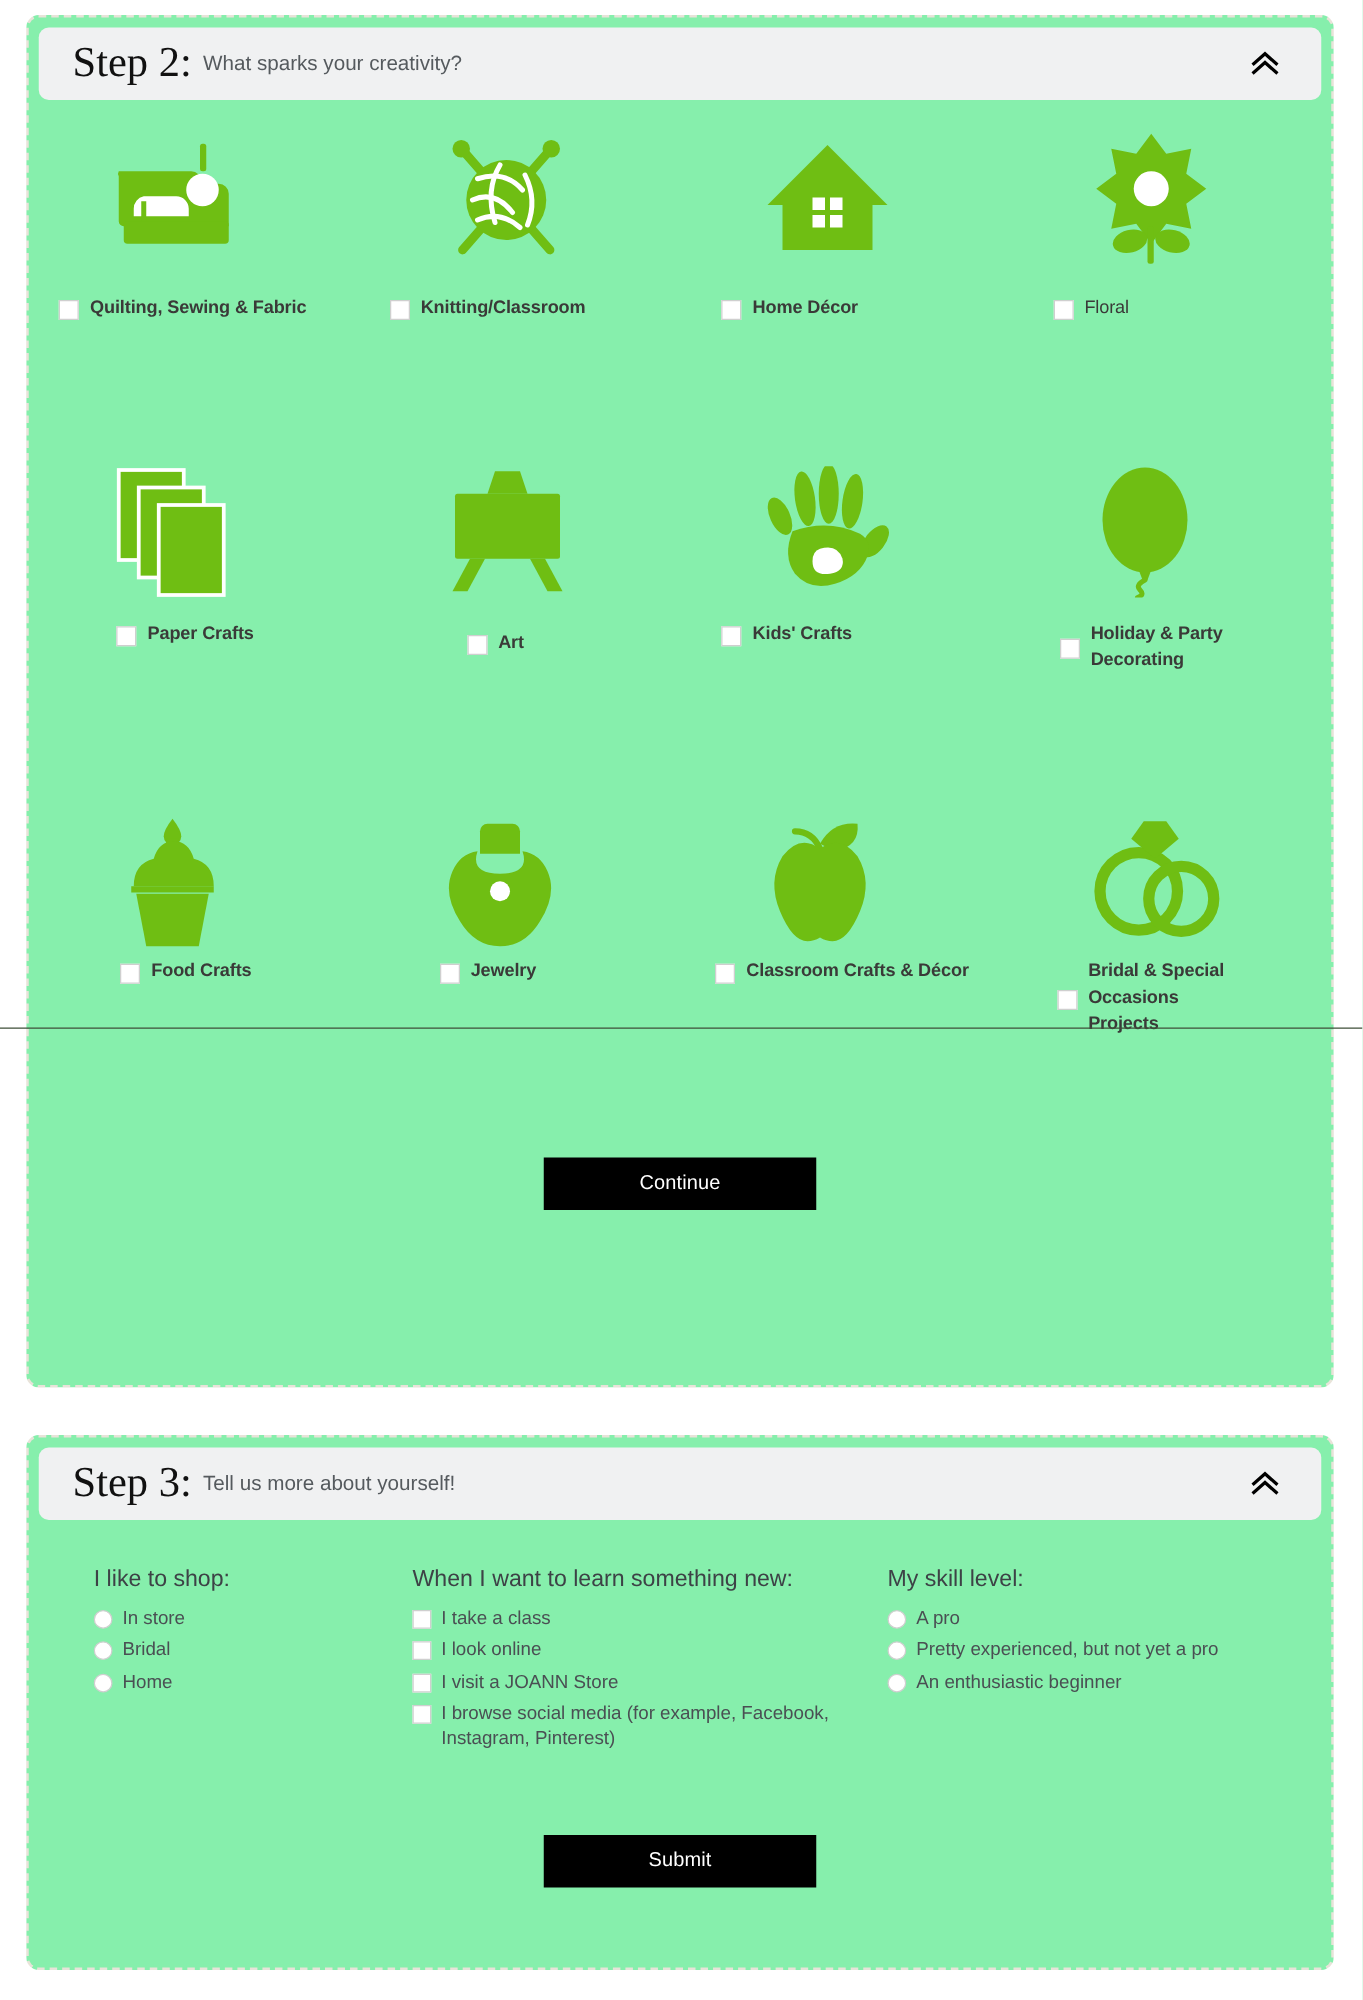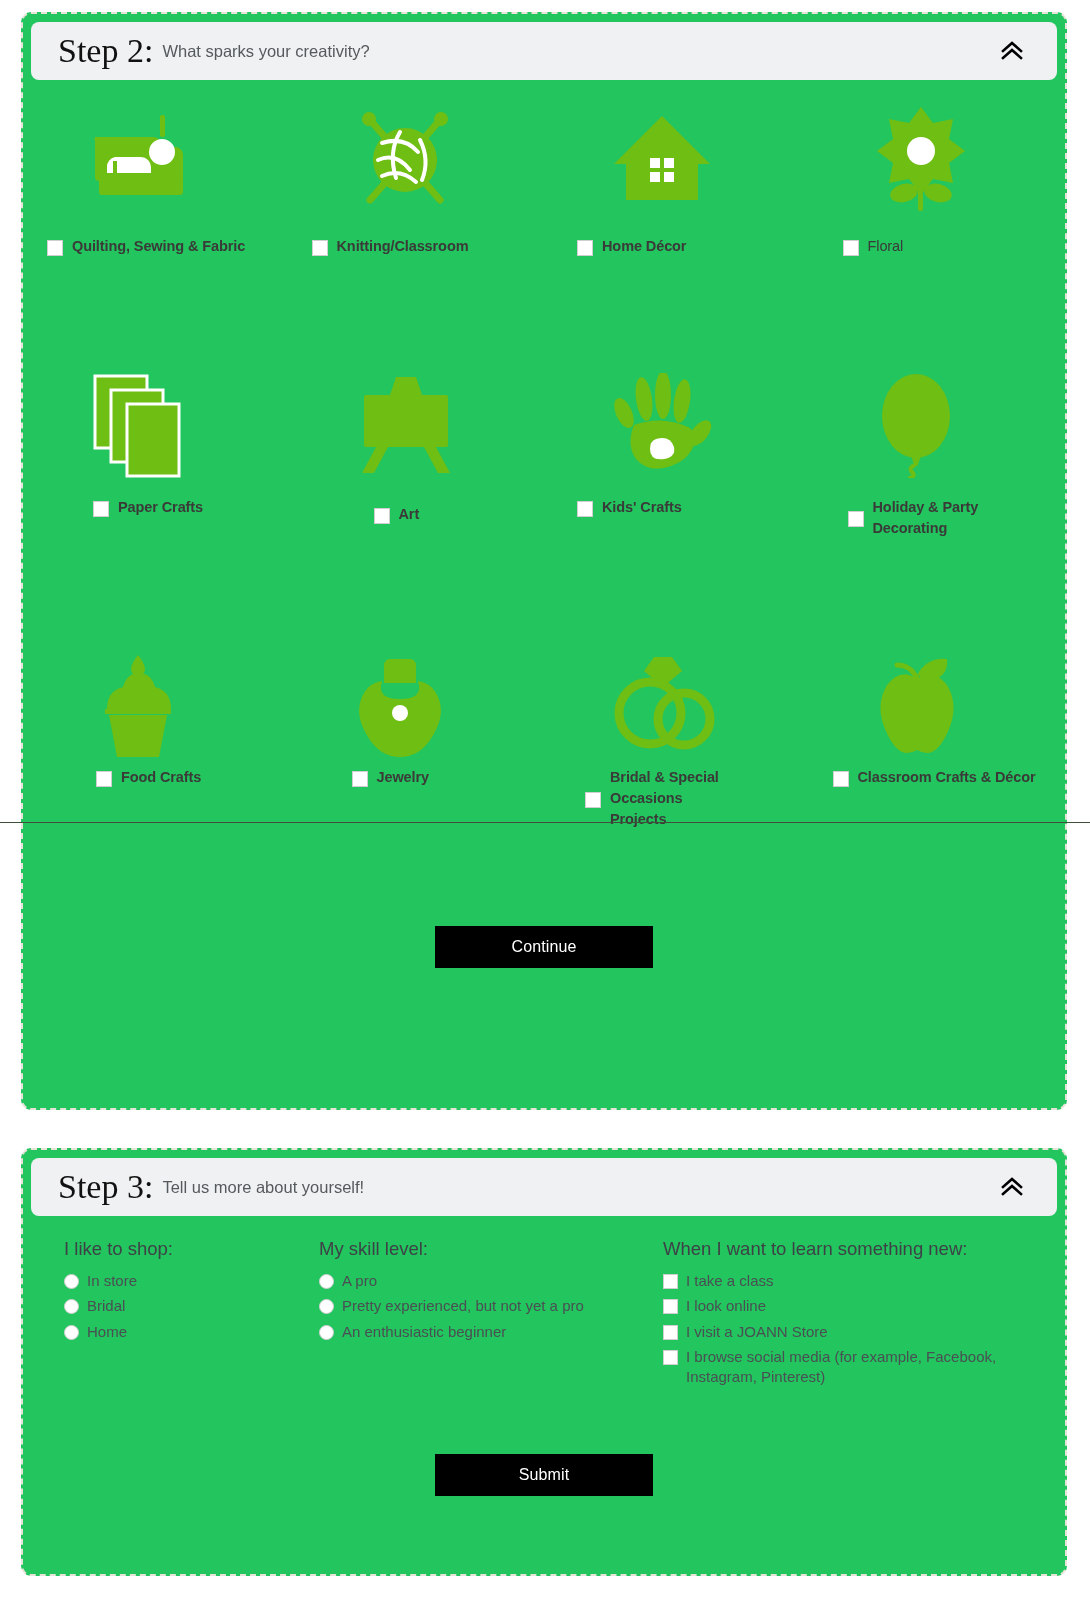--- a/index.html
+++ b/index.html
@@ -16,21 +16,21 @@
   }
 
   
   .panel {
     position: absolute;
     left: 21px;
     width: 1046px;
     border: 2px dashed #e8e3d9;
     border-radius: 10px;
     box-sizing: border-box;
-    background: #22c55e;
+    background: #86efac;
   }
   #panel-step2 { top: 12px;  height: 1098px; }
   #panel-step3 { top: 1148px; height: 428px; }
 
   .panel-header {
     position: relative;
     margin: 8px 8px 0 8px;
     height: 58px;
     background: #f0f1f2;
     border-radius: 8px;
@@ -160,21 +160,22 @@
     cursor: pointer;
     font-family: "Liberation Sans", sans-serif;
     letter-spacing: 0.1px;
   }
   #continue-row { margin-top: 96px; }
   #submit-row   { margin-top: 62px; }
 
   
   .form-cols {
     display: flex;
-    padding: 24px 0 0 41px;
+    padding: 38px 0 0 41px;
+    justify-content: center;
   }
   .form-col { box-sizing: border-box; }
   #col-shop  { width: 255px; }
   #col-skill { width: 344px; }
   #col-learn { width: 380px; }
 
   .col-heading {
     font-size: 18.5px;
     color: #3d4246;
     margin-bottom: 12px;
@@ -434,49 +435,49 @@
               <circle cx="48" cy="58" r="8" fill="#ffffff"></circle>
             </g>
           </svg>
         </div>
         <div class="cell-label-row">
           <span class="cb"></span>
           <span class="cell-label">Jewelry</span>
         </div>
       </div>
 
+      <div class="cell c2">
+        <div class="icon-wrap">
+          <svg width="88" height="104" viewBox="0 0 88 104">
+            <g fill="#6FBE13">
+              <path d="M44 20 q10 -18 30 -16 q2 18 -18 22 z"></path>
+              <path d="M24 10 q14 0 20 14" fill="none" stroke="#6FBE13" stroke-width="5" stroke-linecap="round"></path>
+              <path d="M44 24 q16 -12 30 6 q12 20 2 44 q-10 24 -22 24 q-5 0 -10 -3 q-5 3 -10 3 q-12 0 -22 -24 q-10 -24 2 -44 q14 -18 30 -6 z"></path>
+            </g>
+          </svg>
+        </div>
+        <div class="cell-label-row">
+          <span class="cb"></span>
+          <span class="cell-label">Classroom Crafts &amp; Décor</span>
+        </div>
+      </div>
+
       <div class="cell c3">
         <div class="icon-wrap">
           <svg width="106" height="104" viewBox="0 0 106 104">
             <g fill="none" stroke="#6FBE13" stroke-width="9">
               <circle cx="38" cy="58" r="31"></circle>
               <circle cx="72" cy="64" r="26"></circle>
             </g>
             <path d="M42 2 h18 l10 14 l-19 16 l-19 -16 z" fill="#6FBE13"></path>
           </svg>
         </div>
         <div class="cell-label-row">
           <span class="cb"></span>
           <span class="cell-label wrap2">Bridal &amp; Special Occasions Projects</span>
-        </div>
-      </div>
-
-      <div class="cell c2">
-        <div class="icon-wrap">
-          <svg width="88" height="104" viewBox="0 0 88 104">
-            <g fill="#6FBE13">
-              <path d="M44 20 q10 -18 30 -16 q2 18 -18 22 z"></path>
-              <path d="M24 10 q14 0 20 14" fill="none" stroke="#6FBE13" stroke-width="5" stroke-linecap="round"></path>
-              <path d="M44 24 q16 -12 30 6 q12 20 2 44 q-10 24 -22 24 q-5 0 -10 -3 q-5 3 -10 3 q-12 0 -22 -24 q-10 -24 2 -44 q14 -18 30 -6 z"></path>
-            </g>
-          </svg>
-        </div>
-        <div class="cell-label-row">
-          <span class="cb"></span>
-          <span class="cell-label">Classroom Crafts &amp; Décor</span>
         </div>
       </div>
     </div>
   </div>
 
   <div class="btn-row" id="continue-row">
     <button class="blk-btn">Continue</button>
   </div>
 </div>
 
@@ -506,53 +507,53 @@
       <div class="opt">
         <span class="radio"></span>
         <span class="opt-label">Bridal</span>
       </div>
       <div class="opt">
         <span class="radio"></span>
         <span class="opt-label">Home</span>
       </div>
     </div>
 
-    <div class="form-col" id="col-skill">
-      <div class="col-heading">My skill level:</div>
-      <div class="opt">
-        <span class="radio"></span>
-        <span class="opt-label">A pro</span>
-      </div>
-      <div class="opt">
-        <span class="radio"></span>
-        <span class="opt-label">Pretty experienced, but not yet a pro</span>
-      </div>
-      <div class="opt">
-        <span class="radio"></span>
-        <span class="opt-label">An enthusiastic beginner</span>
-      </div>
-    </div>
-
     <div class="form-col" id="col-learn">
       <div class="col-heading">When I want to learn something new:</div>
       <div class="opt">
         <span class="cb-sm"></span>
         <span class="opt-label">I take a class</span>
       </div>
       <div class="opt">
         <span class="cb-sm"></span>
         <span class="opt-label">I look online</span>
       </div>
       <div class="opt">
         <span class="cb-sm"></span>
         <span class="opt-label">I visit a JOANN Store</span>
       </div>
       <div class="opt multiline">
         <span class="cb-sm"></span>
         <span class="opt-label">I browse social media (for example, Facebook, Instagram, Pinterest)</span>
+      </div>
+    </div>
+
+    <div class="form-col" id="col-skill">
+      <div class="col-heading">My skill level:</div>
+      <div class="opt">
+        <span class="radio"></span>
+        <span class="opt-label">A pro</span>
+      </div>
+      <div class="opt">
+        <span class="radio"></span>
+        <span class="opt-label">Pretty experienced, but not yet a pro</span>
+      </div>
+      <div class="opt">
+        <span class="radio"></span>
+        <span class="opt-label">An enthusiastic beginner</span>
       </div>
     </div>
   </div>
 
   <div class="btn-row" id="submit-row">
     <button class="blk-btn">Submit</button>
   </div>
 </div>
 
 <div id="scroll-seam"></div>

